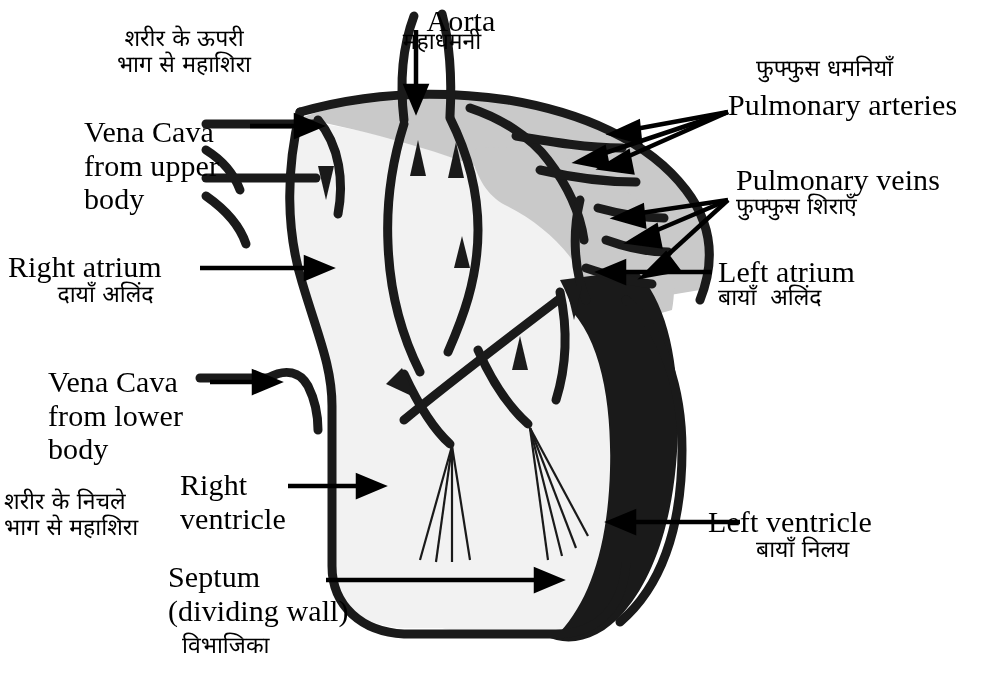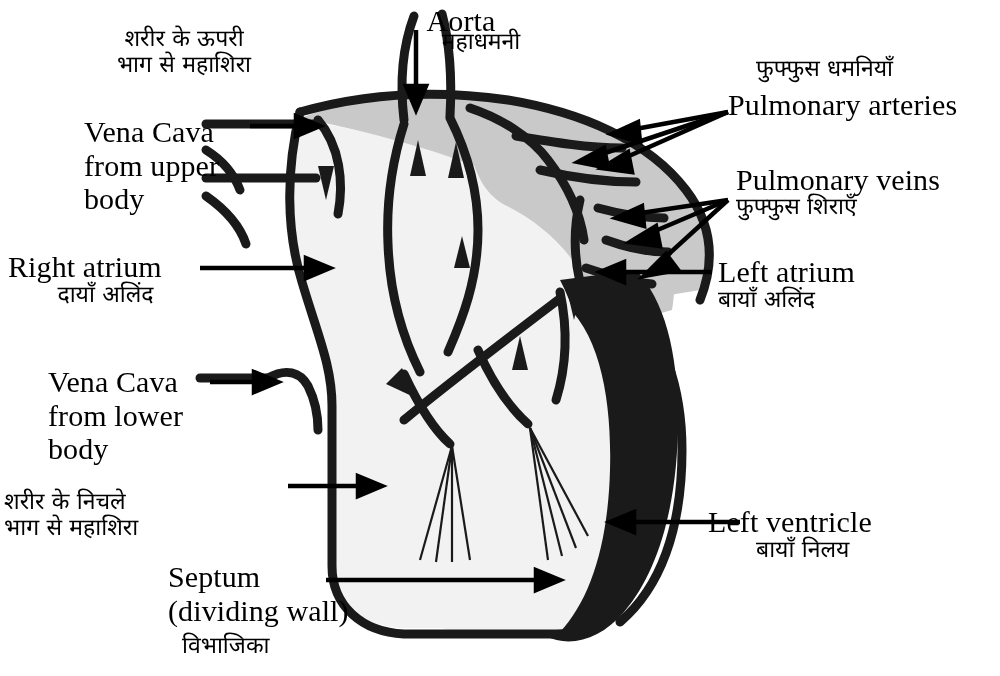--- a/index.html
+++ b/index.html
@@ -171,49 +171,51 @@
       <path d="M326 580 L 540 580" fill="none"></path>
       <polygon points="560,580 536,570 536,590"></polygon>
     </g>
   </svg>
 
   <div class="label hi ctr" style="left:74px; top:26px; width:220px;">शरीर के ऊपरी
 भाग से महाशिरा</div>
 
   <div class="label en ctr" style="left:381px; top:4px; width:160px;">Aorta</div>
 
-  <div class="label hi ctr" style="left:401px; top:29px; width:160px;">महाधमनी</div>
+  <div class="label hi ctr" style="left:362px; top:29px; width:160px;">महाधमनी</div>
 
   <div class="label en lft" style="left:84px; top:115px; width:210px;">Vena Cava
 from upper
 body</div>
 
   <div class="label hi lft" style="left:756px; top:56px; width:260px;">फुफ्फुस धमनियाँ</div>
 
   <div class="label en lft" style="left:728px; top:88px; width:280px;">Pulmonary arteries</div>
 
   <div class="label en lft" style="left:736px; top:163px; width:280px;">Pulmonary veins</div>
 
   <div class="label hi lft" style="left:736px; top:194px; width:280px;">फुफ्फुस शिराएँ</div>
 
   <div class="label hi ctr" style="left:8px; top:282px; width:195px;">दायाँ अलिंद</div>
 
   <div class="label en lft" style="left:8px; top:250px; width:195px;">Right atrium</div>
 
   <div class="label en lft" style="left:718px; top:255px; width:230px;">Left atrium</div>
 
-  <div class="label hi lft" style="left:718px; top:287px; width:230px;">बायाँ अलिंद</div>
+  <div class="label hi lft" style="left:718px; top:287px; width:230px;font-family:Liberation Mono, monospace;">बायाँ अलिंद</div>
 
   <div class="label en lft" style="left:48px; top:365px; width:205px;">Vena Cava
 from lower
 body</div>
 
   <div class="label hi lft" style="left:4px; top:470px; width:200px;margin-top:19px;">शरीर के निचले
 भाग से महाशिरा</div>
 
+  <div class="label en lft" style="left:180px; top:468px; width:175px;">Right
+ventricle</div>
 
 
   <div class="label en lft" style="left:708px; top:505px; width:250px;">Left ventricle</div>
 
   <div class="label hi lft" style="left:756px; top:537px; width:240px;">बायाँ निलय</div>
 
   <div class="label en lft" style="left:168px; top:560px; width:210px;">Septum
 (dividing wall)</div>
 
   <div class="label hi lft" style="left:182px; top:633px; width:210px;">विभाजिका</div>

